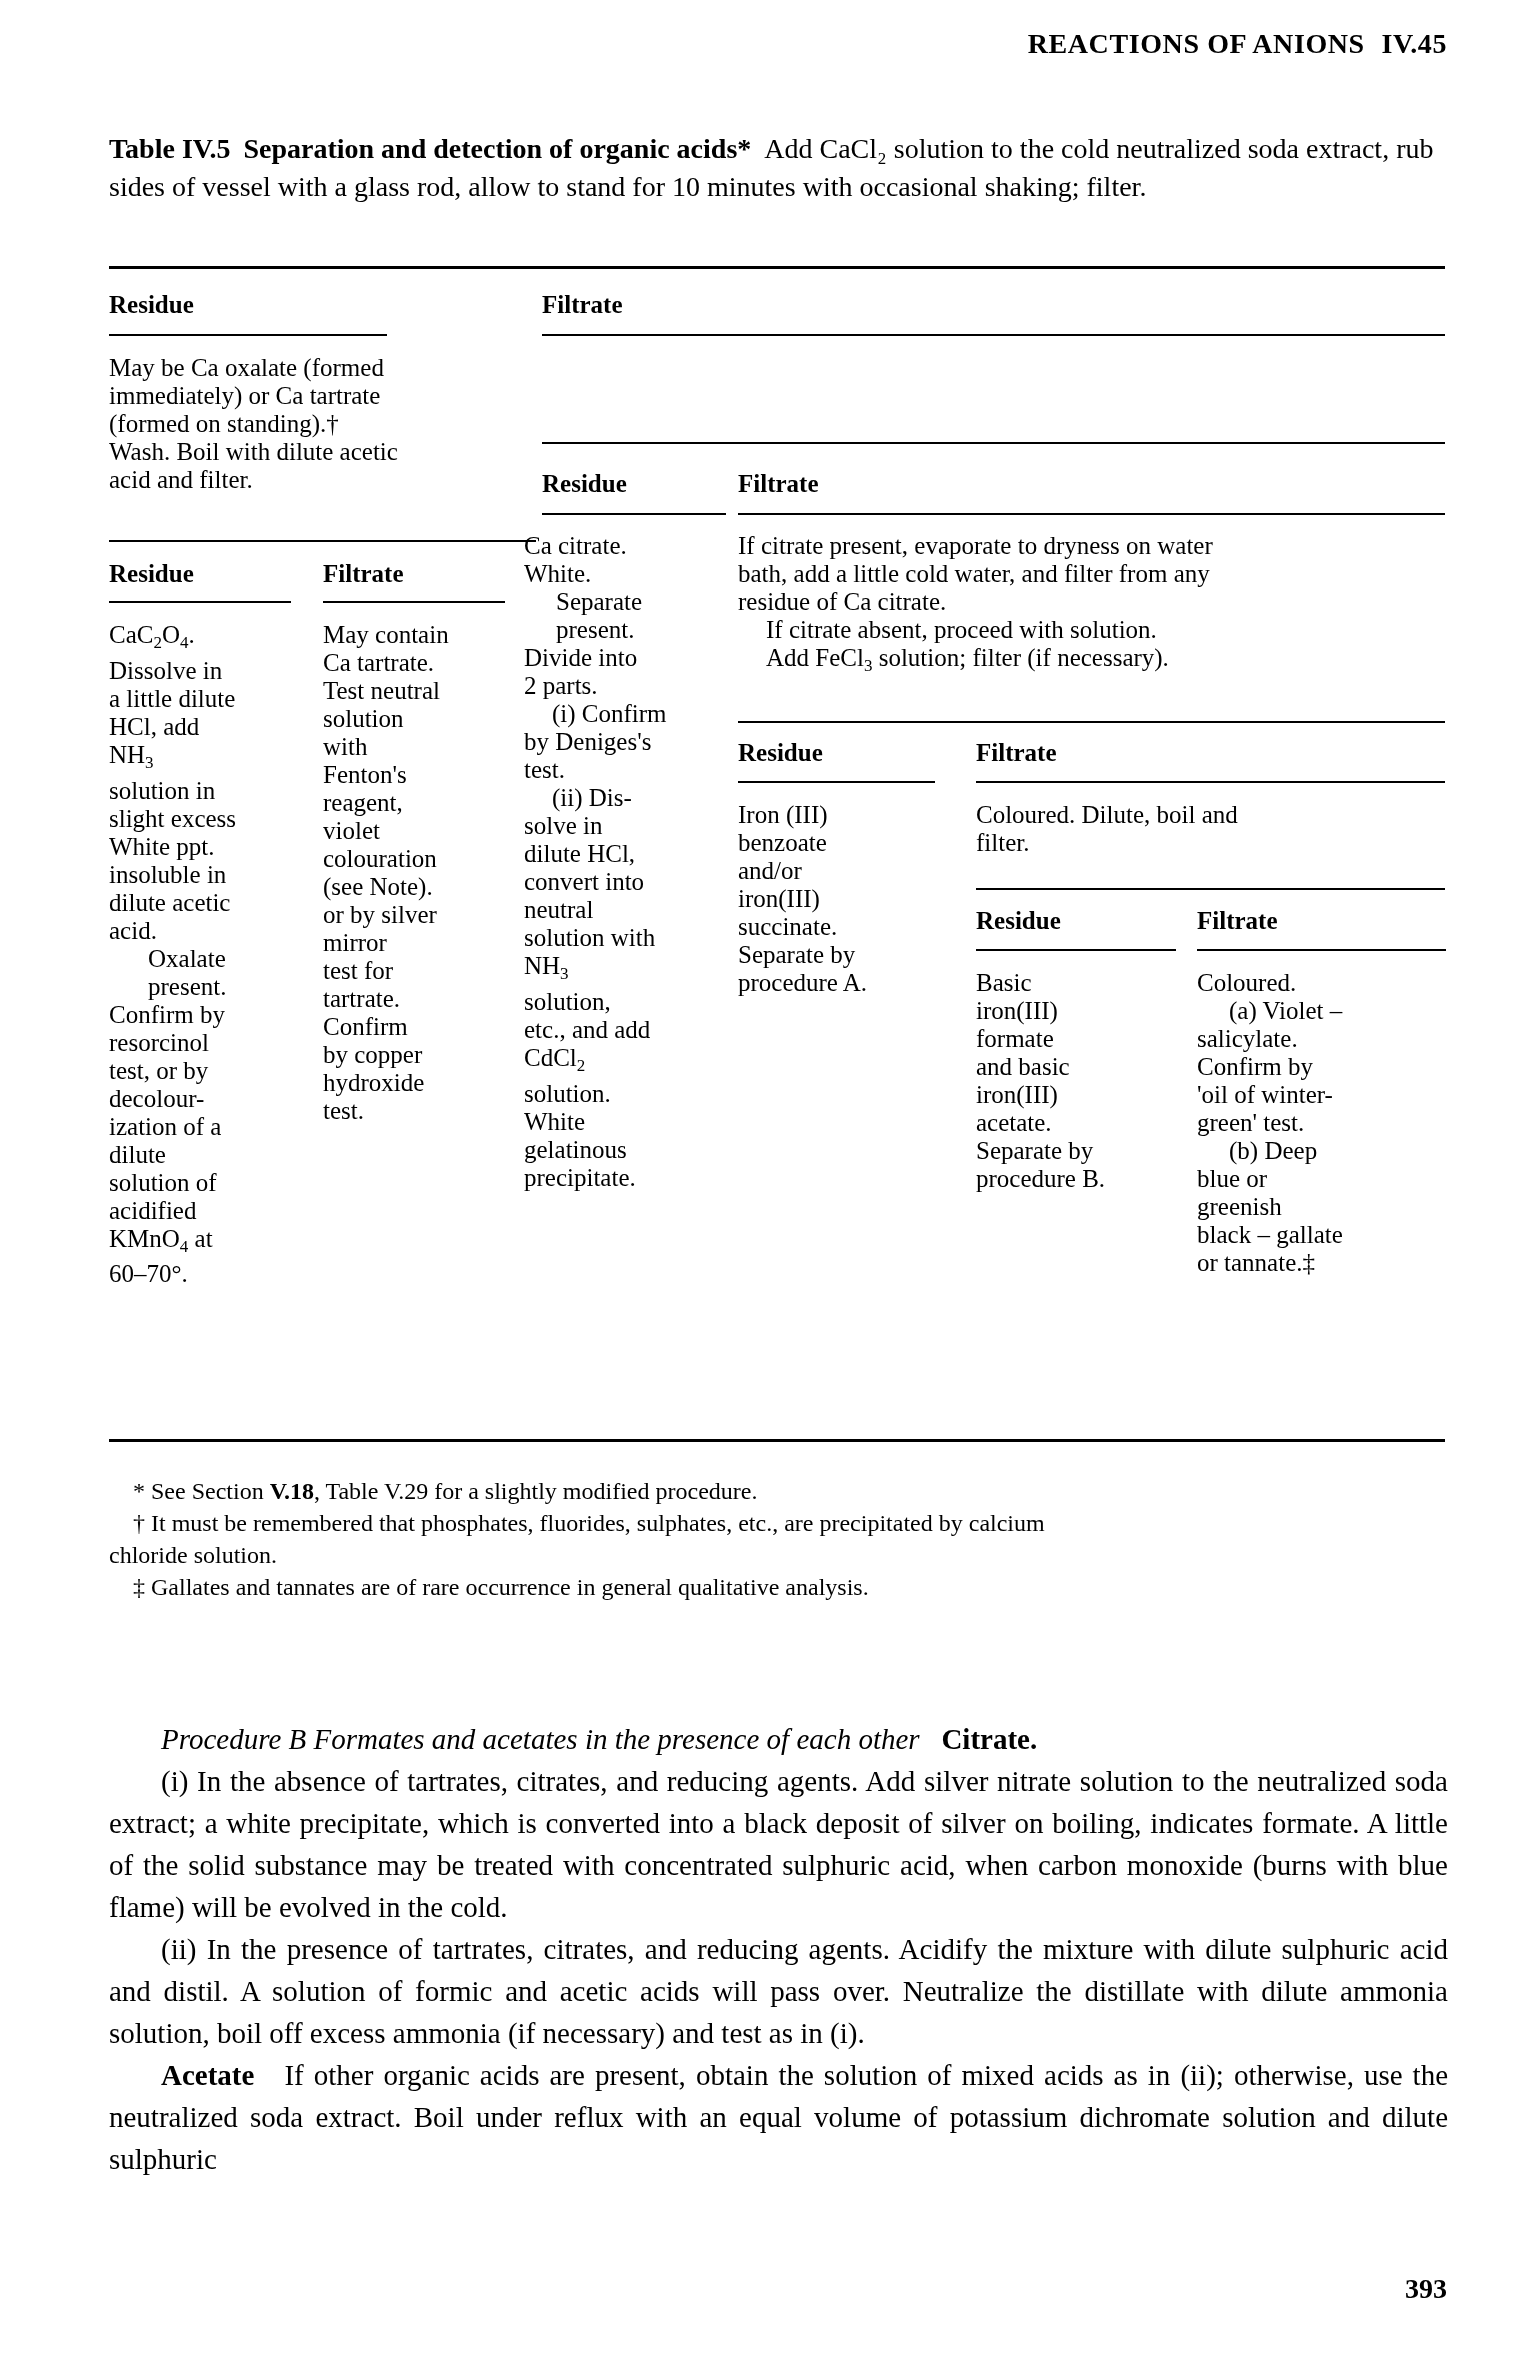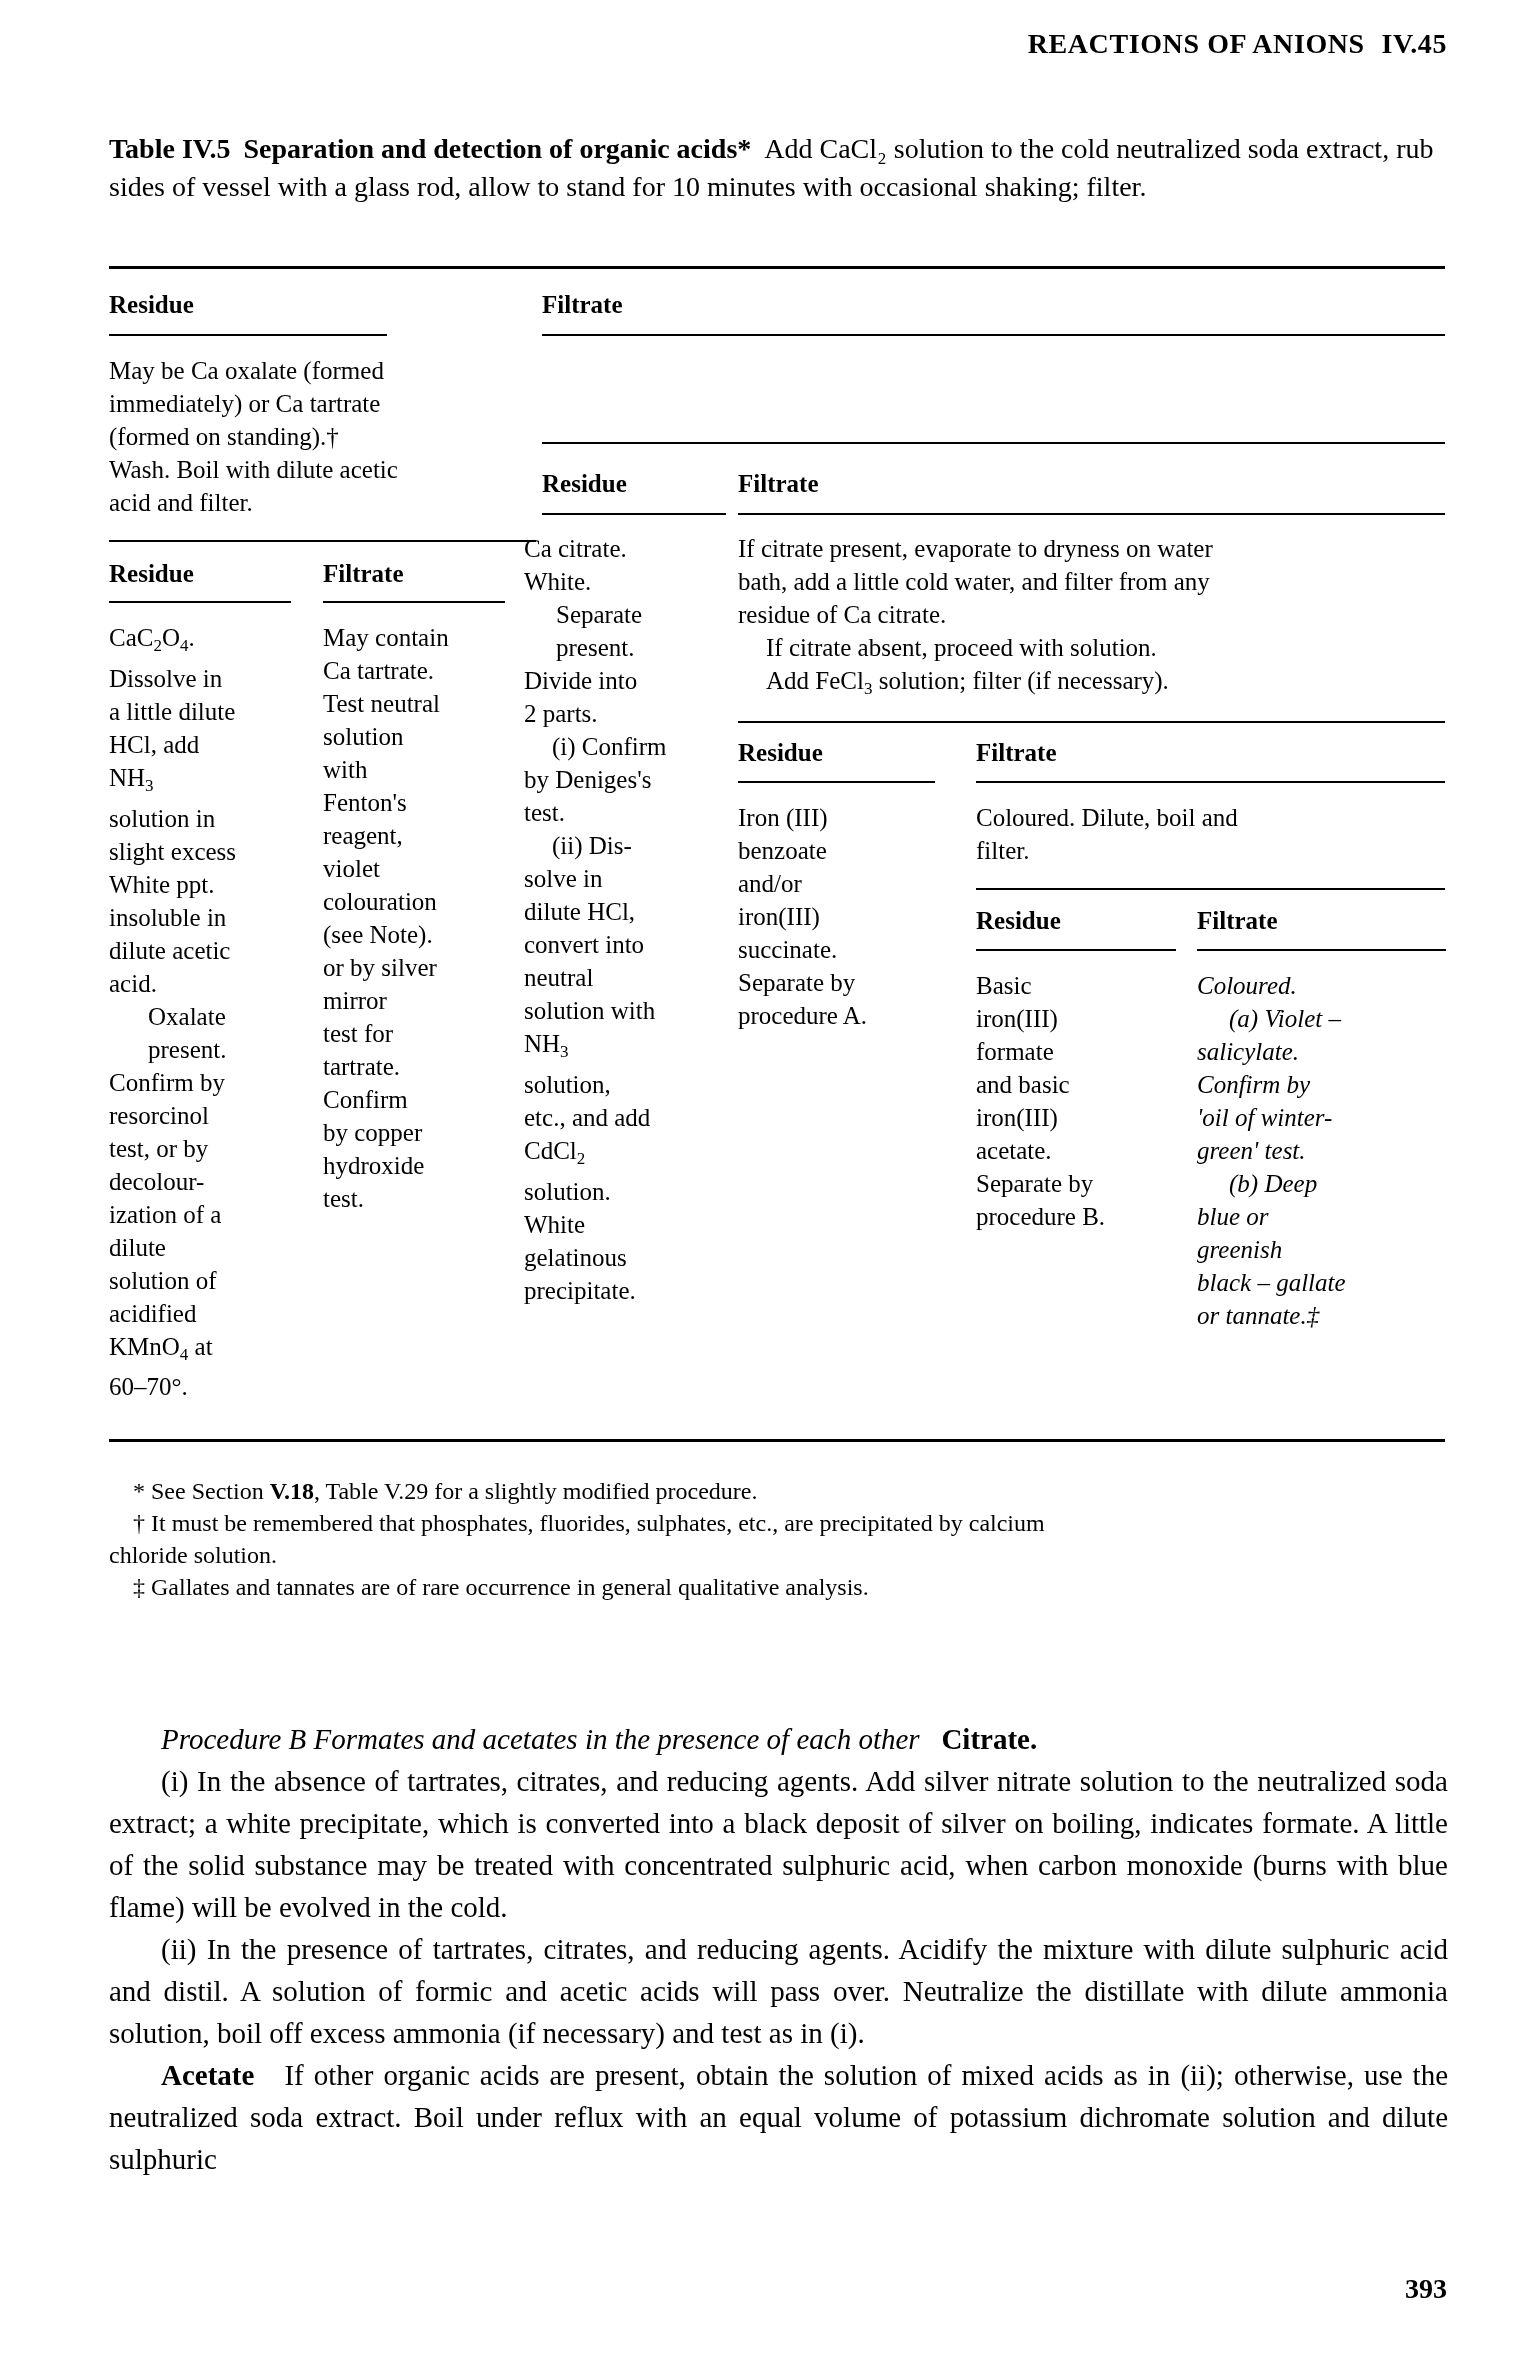--- a/index.html
+++ b/index.html
@@ -51,21 +51,21 @@
     position: absolute;
     background: #000;
   }
   .rule.thick { height: 2.8px; }
   .rule.thin  { height: 1.9px; }
 
   
   .cell {
     position: absolute;
     font-size: 25px;
-    line-height: 33px;
+    line-height: 28px;
     text-align: left;
     white-space: pre-line;
   }
   .cell.wide { line-height: 32px; }
   .hdr {
     position: absolute;
     font-size: 25px;
     font-weight: bold;
     line-height: 28px;
   }
@@ -255,21 +255,21 @@
 
   <div class="cell" style="left:976px; top:969px; width:217px;">Basic
 iron(III)
 formate
 and basic
 iron(III)
 acetate.
 Separate by
 procedure B.</div>
 
-  <div class="cell" style="left:1197px; top:969px; width:250px;font-style:italic;">Coloured.
+  <div class="cell" style="left:1197px; top:969px; width:250px;">Coloured.
 <span style="padding-left:32px;">(a) Violet –</span>
 salicylate.
 Confirm by
 'oil of winter-
 green' test.
 <span style="padding-left:32px;">(b) Deep</span>
 blue or
 greenish
 black – gallate
 or tannate.‡</div>

